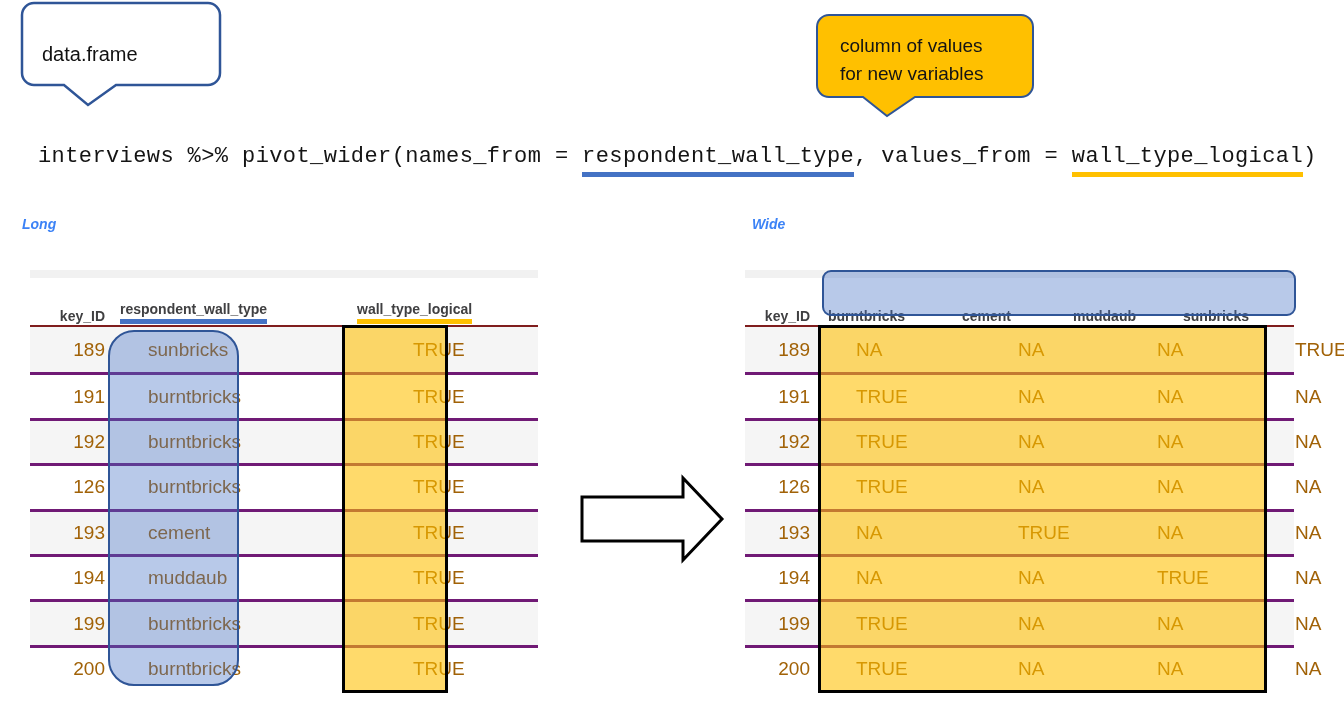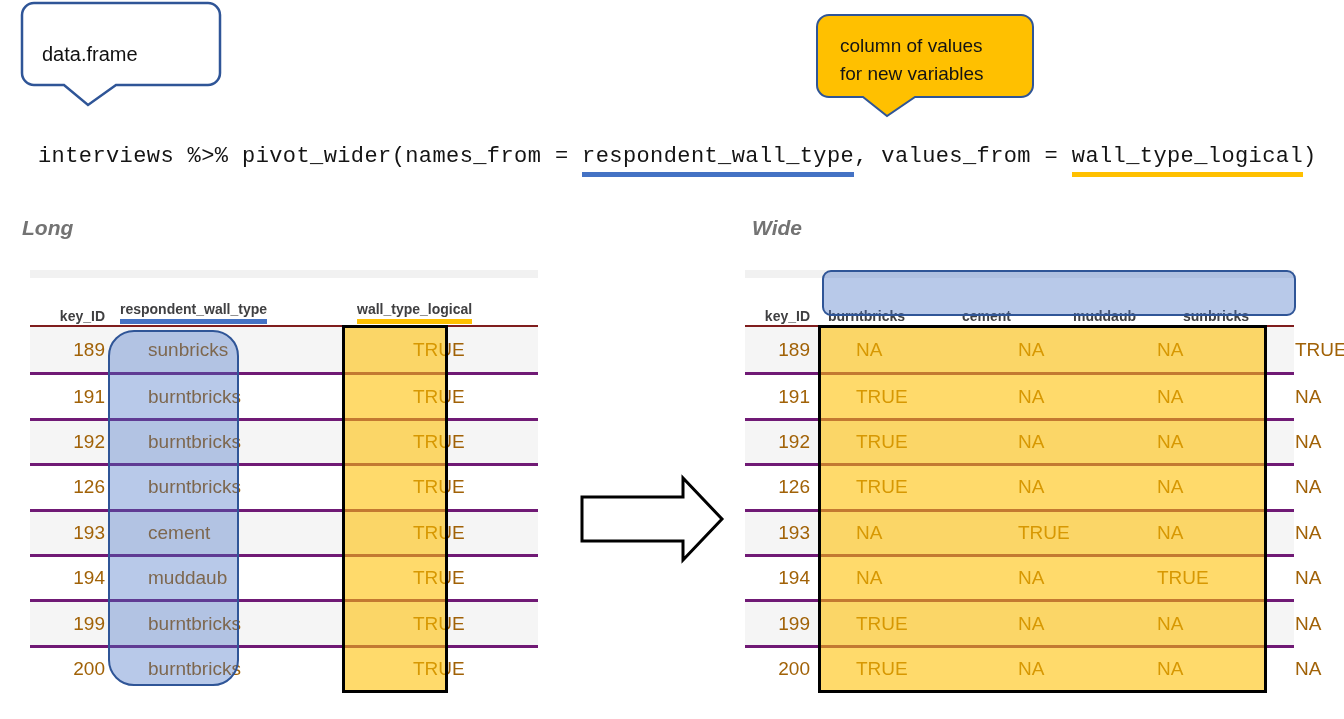--- a/index.html
+++ b/index.html
@@ -25,21 +25,21 @@
     position:absolute; left:38px; top:130px; white-space:pre;
     font-family:"Liberation Mono","DejaVu Sans Mono",monospace;
     font-size:22px; letter-spacing:0.4px; line-height:30px; color:#141414;margin-top:12px;
   }
   .u-blue { border-bottom:5px solid #4472C4; padding-bottom:3px; }
   .u-gold { border-bottom:5px solid #FFC000; padding-bottom:3px; }
 
   
   .sec-title {
     position:absolute; font-style:italic; font-weight:600;
-    font-size:21px; color:#737373;
+    font-size:14px; color:#3b82f6;
   }
   .title-long { left:22px;  top:216px; }
   .title-wide { left:752px; top:216px; }
 
   
   .tbl { position:absolute; top:270px; }
   .tbl-long { left:30px;  width:508px; }
   .tbl-wide { left:745px; width:549px; }
   .topstrip { position:absolute; left:0; top:0; width:100%; height:8px; background:#f1f1f1; }
   .hdr {

